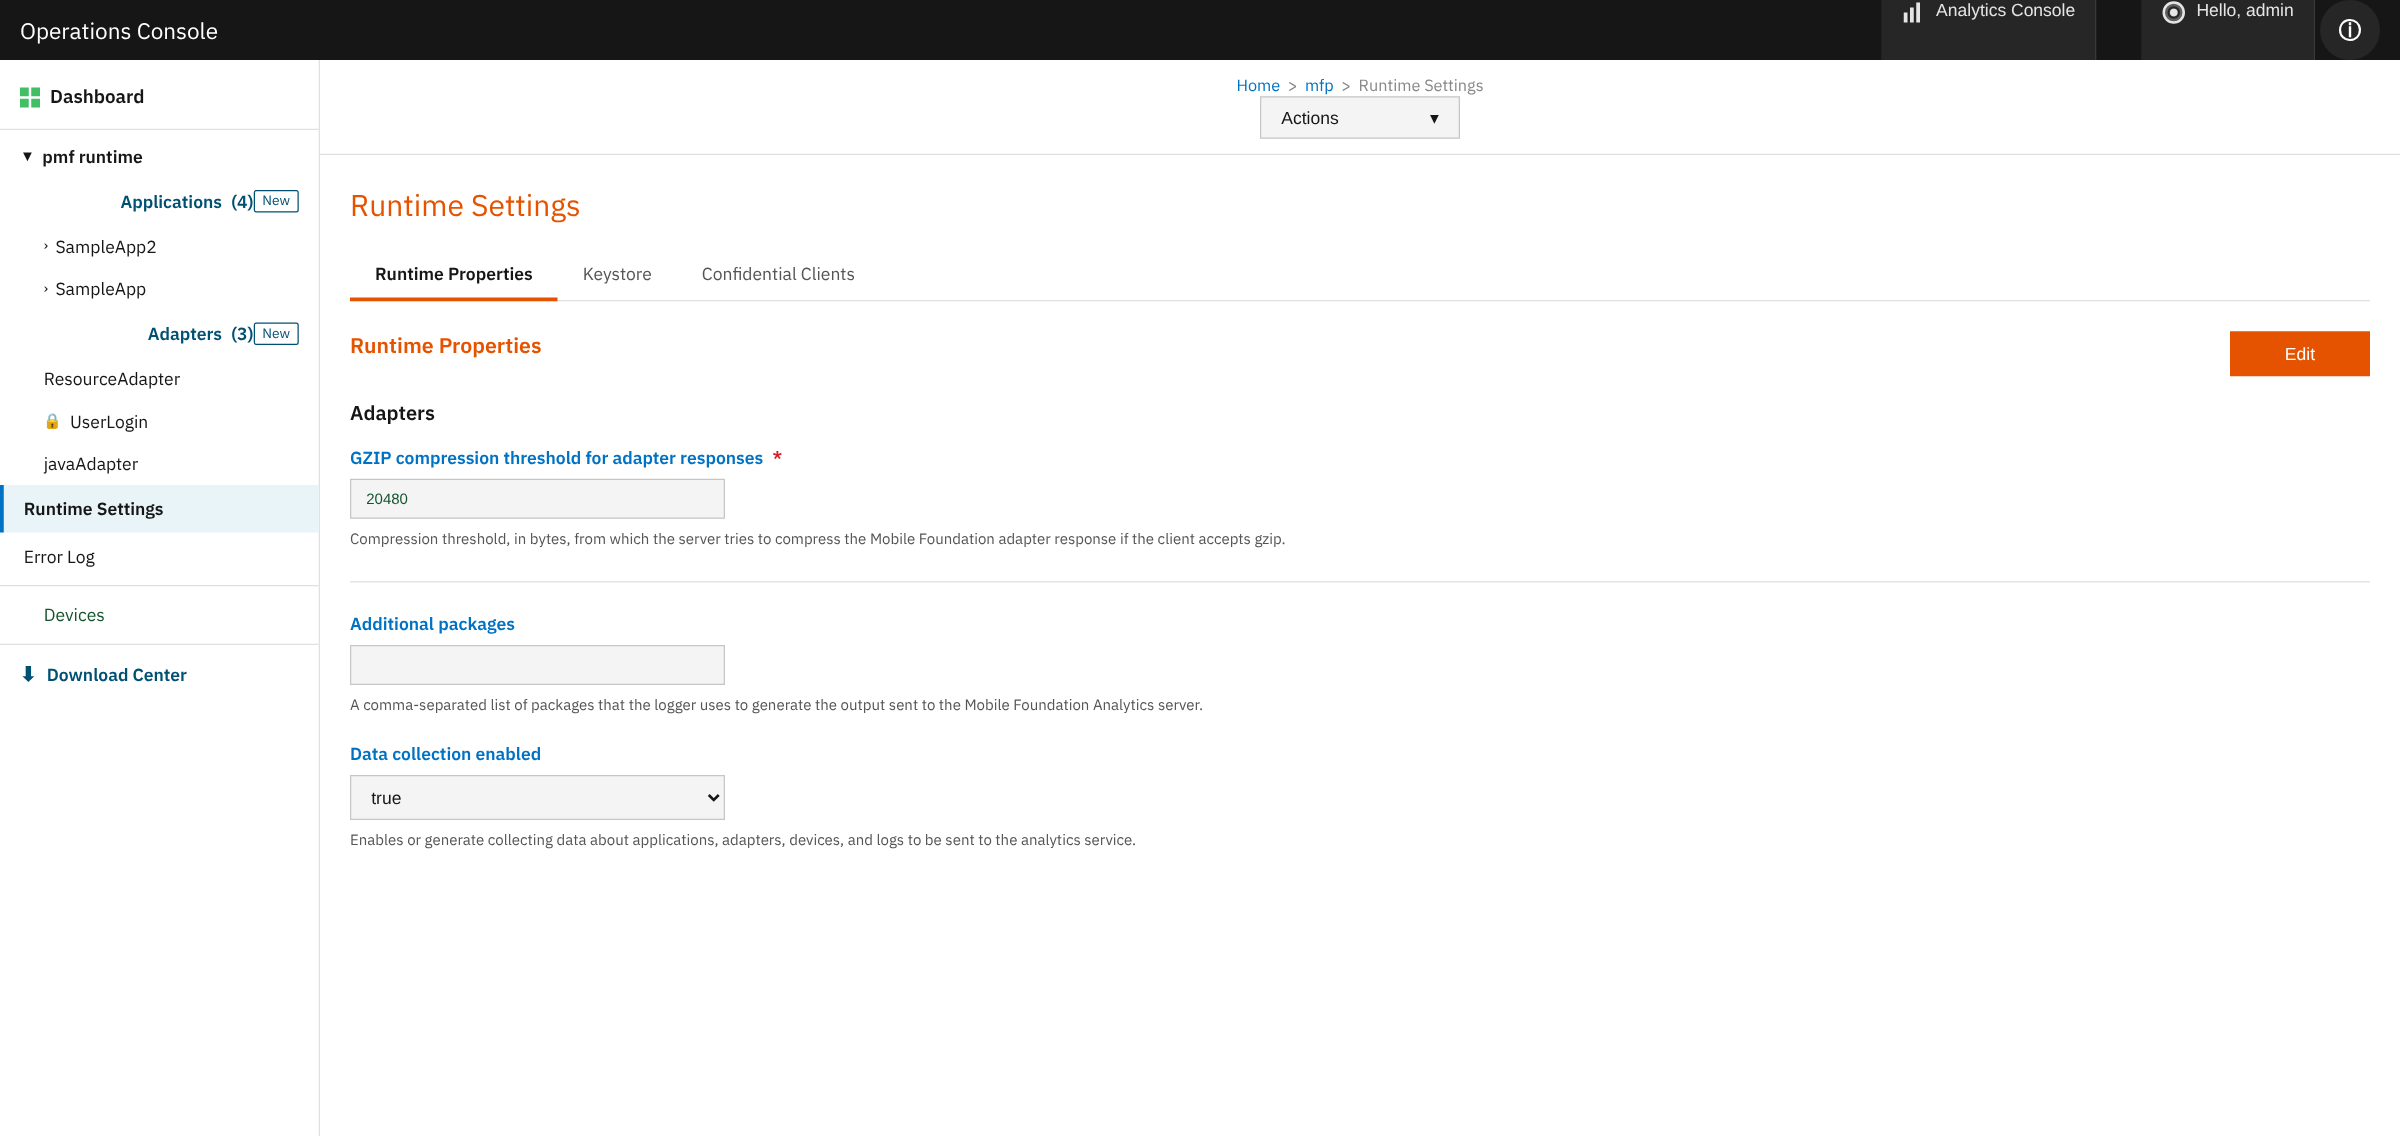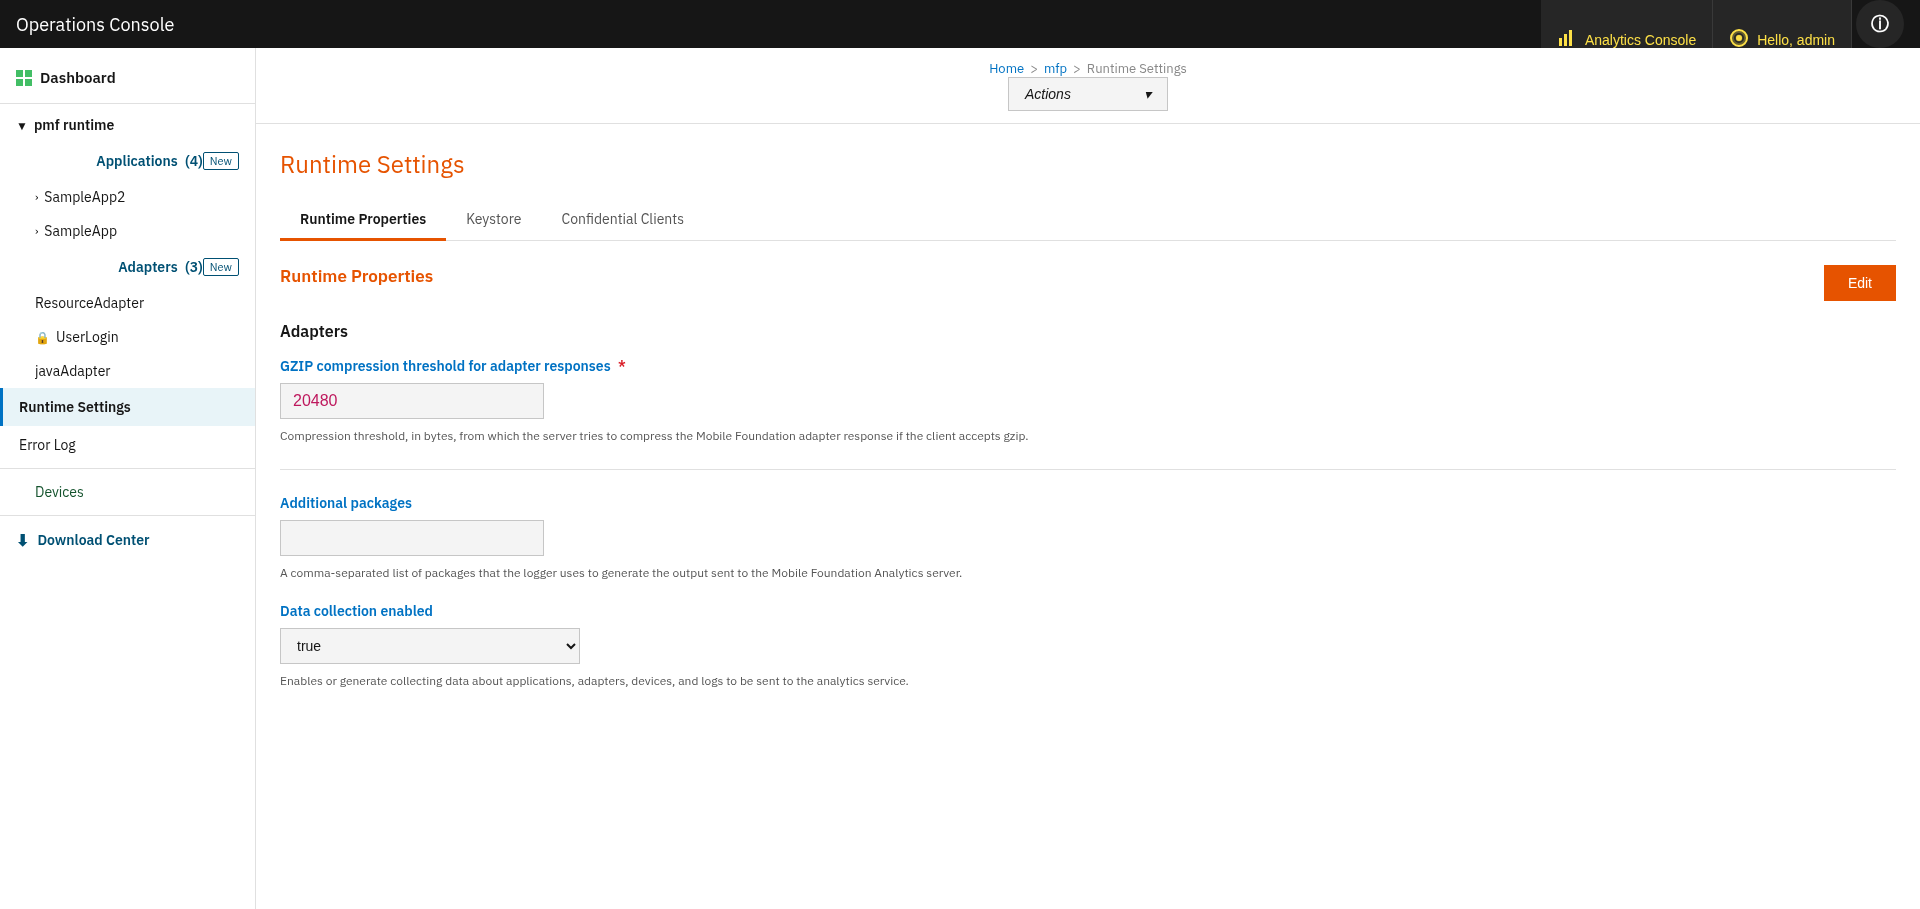--- a/index.html
+++ b/index.html
@@ -21,30 +21,31 @@
       color: #fff;
       flex: 1;
     }
     .top-nav-right {
       display: flex;
       align-items: center;
       gap: 0;
     }
     .nav-btn {
       display: flex;
-      align-items: flex-end;
+      align-items: flex-start;
       gap: 8px;
-      color: #fde047;
+      color: #e5e5e5;
       background: #262626;
       border: none;
       padding: 0 16px;
       height: 48px;
       cursor: pointer;
       font-size: 14px;
       border-right: 1px solid #393939;
+      margin-left: 36px;
     }
     .nav-btn-icon {
       width: 20px;
       height: 20px;
       display: flex;
       align-items: center;
       justify-content: center;
     }
     .nav-info-btn {
       display: flex;
@@ -205,21 +206,20 @@
       align-items: center;
       gap: 8px;
       background: #f4f4f4;
       border: 1px solid #c6c6c6;
       padding: 8px 16px;
       cursor: pointer;
       font-size: 14px;
       color: #161616;
       min-width: 160px;
       justify-content: space-between;
-      font-style: italic;
     }
 
     
     .page-body {
       padding: 24px 24px;
     }
     .page-title {
       font-size: 24px;
       font-weight: 400;
       color: #e65300;
@@ -253,47 +253,47 @@
       color: #e65300;
       margin-bottom: 20px;
       display: flex;
       justify-content: space-between;
       align-items: flex-start;
     }
     .edit-btn {
       background: #e65300;
       color: #fff;
       border: none;
-      padding: 10px 24px;
+      padding: 10px 44px;
       font-size: 14px;
       cursor: pointer;
       font-weight: 400;
     }
 
     .subsection-title {
       font-size: 16px;
       font-weight: 600;
       color: #161616;
       margin-bottom: 16px;
     }
 
     .field-label {
       font-size: 14px;
       font-weight: 600;
       color: #0072c3;
       margin-bottom: 8px;
     }
     .field-label .required { color: #da1e28; margin-left: 4px; }
     .field-input {
-      width: 264px;
+      width: 300px;
       padding: 8px 12px;
       border: 1px solid #c6c6c6;
       background: #f4f4f4;
-      font-size: 16px;
-      color: #be185d;
+      font-size: 12px;
+      color: #14532d;
       margin-bottom: 8px;
       display: block;
     }
     .field-hint {
       font-size: 12px;
       color: #555;
       margin-bottom: 20px;
       max-width: 900px;
       line-height: 1.5;
     }

